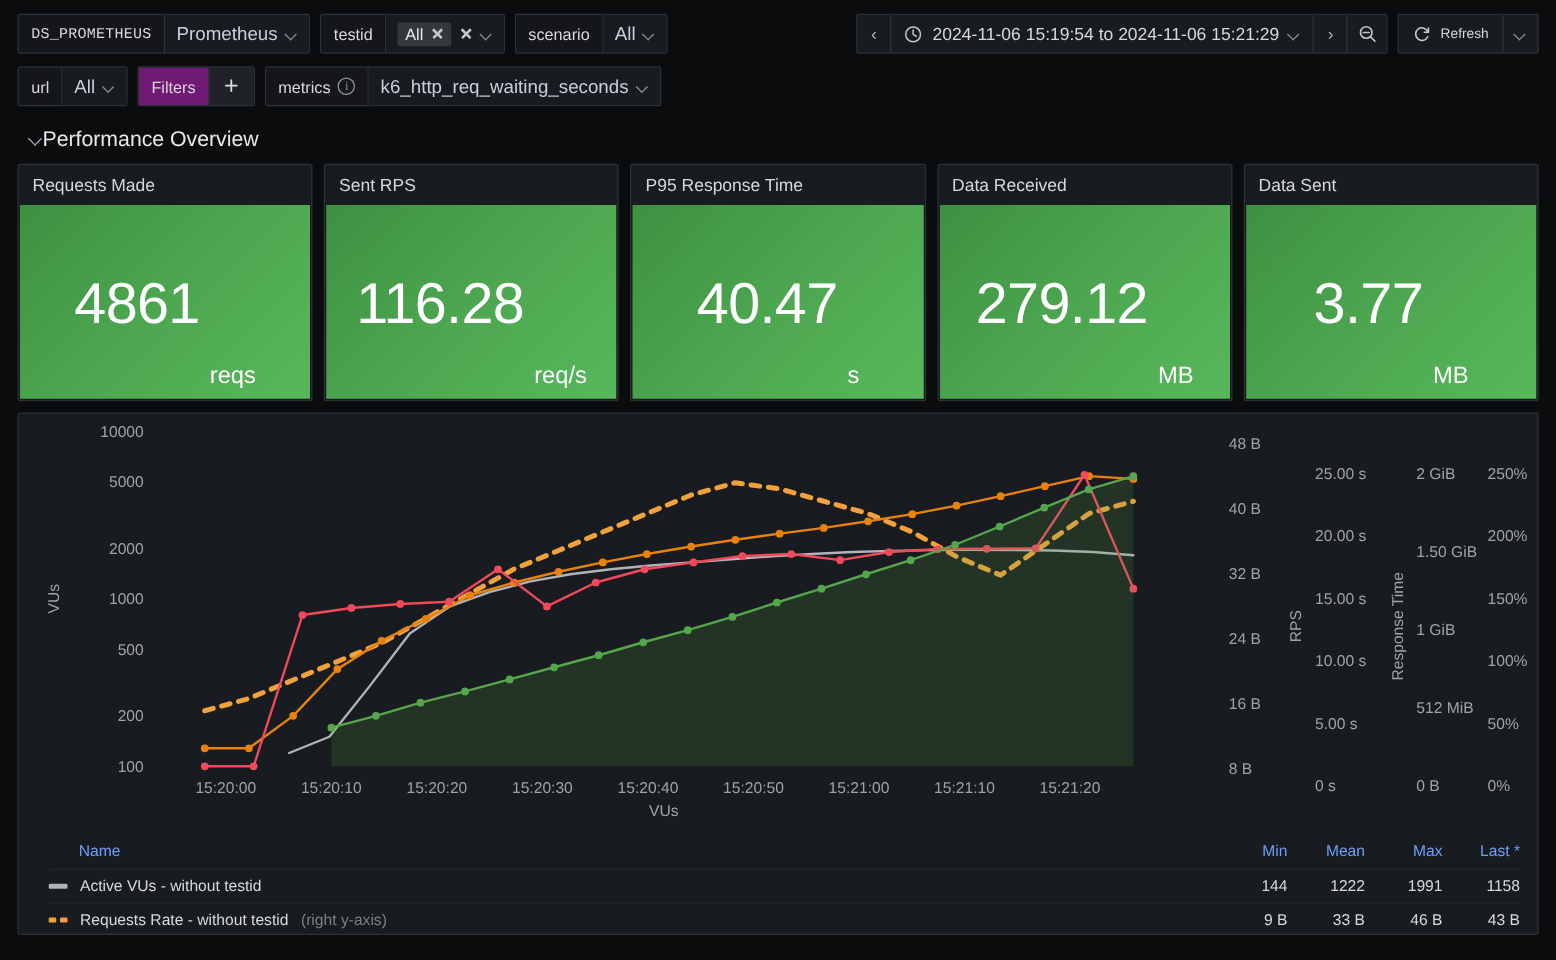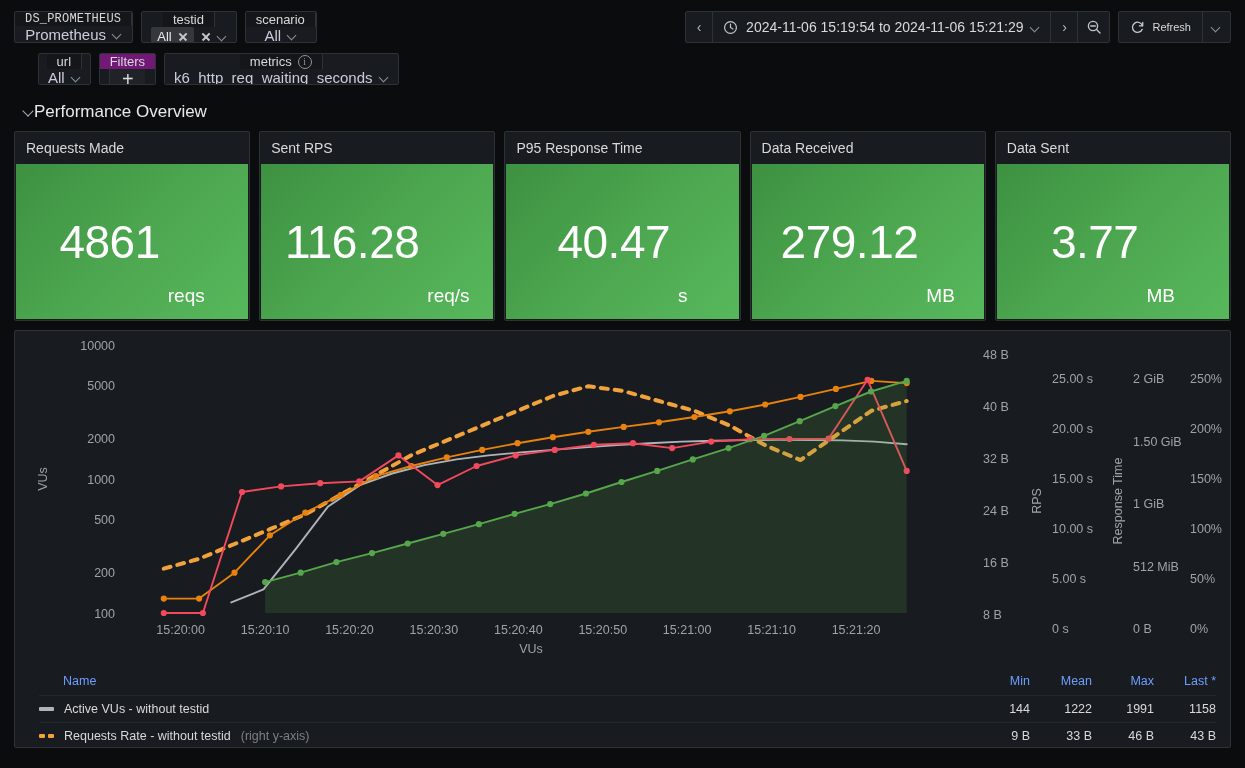--- a/index.html
+++ b/index.html
@@ -7,30 +7,29 @@
     width: 1245px; height: 768px;
     background: #0b0c0e;
     font-family: "Liberation Sans", sans-serif;
     color: #ccccdc;
     overflow: hidden;
   }
 
   
   .toolbar { padding: 8px 0 0 14px; }
   .tbrow { display: flex; align-items: center; gap: 8px; height: 38px; }
-  .tbrow + .tbrow { margin-top: 4px; margin-left: 24px; }
+  .tbrow + .tbrow { margin-top: 4px; }
 
   .seg {
     display: flex; align-items: center;
     border: 1px solid #2c3235;
     border-radius: 2px;
     background: #181b1f;
     height: 32px;
     overflow: hidden;
-    flex-direction: column;
   }
   .seg-label {
     padding: 0 10px; height: 100%;
     display: flex; align-items: center;
     font-size: 13px; color: #d8d9da;
     background: #141619;
     border-right: 1px solid #2c3235;
     white-space: nowrap;
   }
   .seg-label.mono { font-family: "Liberation Mono", monospace; font-size: 12px; letter-spacing: .2px; }
@@ -106,21 +105,21 @@
   }
   .stat-title { height: 32px; display: flex; align-items: center; padding: 0 11px; font-size: 14px; color: #d8d9da; }
   .stat-body {
     flex: 1 1 auto; margin: 0 1px 1px 1px;
     background: linear-gradient(135deg, #3d9141 0%, #4ea851 55%, #57b85b 100%);
     display: flex; align-items: center; justify-content: center; gap: 8px;
     position: relative;
   }
   .stat-val { font-size: 46px; color: #ffffff; font-weight: 400; line-height: 1; letter-spacing: -.5px; }
   .stat-val.xl { font-size: 76px; }
-  .stat-unit { font-size: 19px; color: #ffffff; align-self: flex-end; padding-bottom: 12px; }
+  .stat-unit { font-size: 19px; color: #ffffff; align-self: flex-end; padding-bottom: 7px; }
 
   
   .graph {
     margin: 9px 14px 0 14px; height: 418px;
     background: #181b1f; border: 1px solid #2c3235; border-radius: 2px;
     position: relative; overflow: hidden;
   }
   .plotwrap { position: absolute; left: 0; top: 0; right: 0; height: 322px; }
   .plotwrap svg { display: block; }
 

